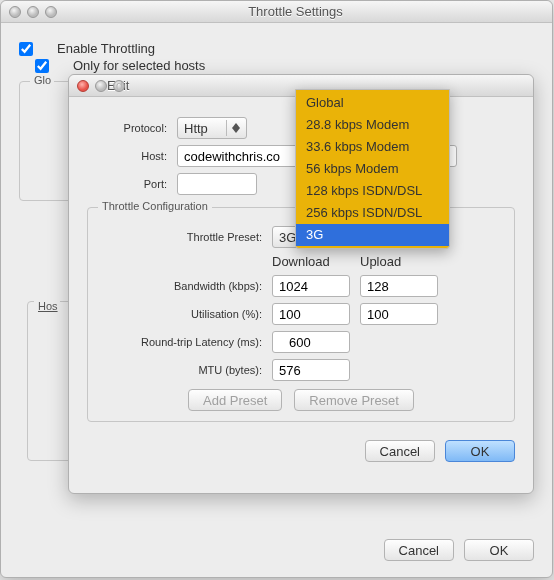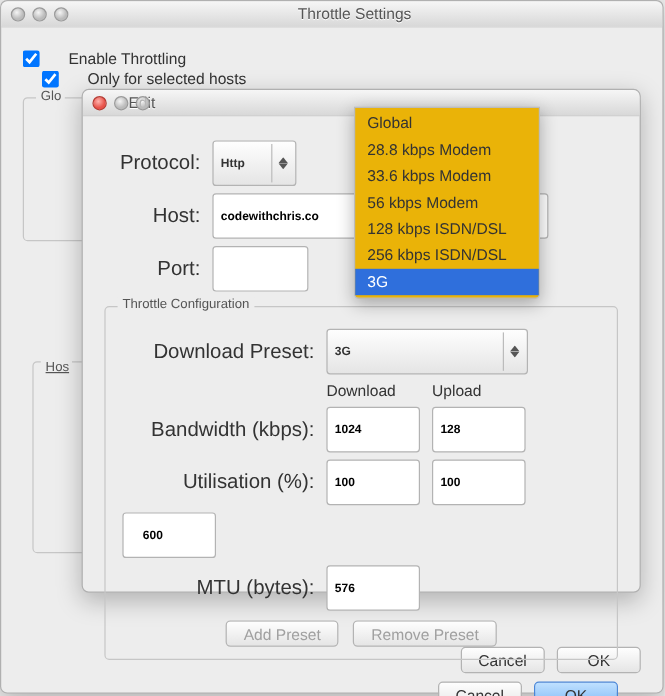--- a/index.html
+++ b/index.html
@@ -56,29 +56,28 @@
   }
   .group-label {
     position: absolute;
     top: -8px; left: 10px;
     background: #ededed;
     padding: 0 4px;
     font-size: 11px;
     color: #555;
   }
   .row { display: flex; align-items: center; margin: 6px 0; gap: 10px; }
-  .row .lbl { width: 160px; text-align: right; font-size: 17px; }
+  .row .lbl { width: 160px; text-align: right; font-size: 11px; }
   .num-input, .text-input, .select {
-    height: 38px;
+    height: 22px;
     border: 1px solid #b3b3b3;
     border-radius: 3px;
     background: #fff;
-    font-size: 10px;
+    font-size: 13px;
     padding: 0 6px;
-    font-weight: bold;
   }
   .select {
     position: relative;
     padding-right: 22px;
     display: inline-flex;
     align-items: center;
     background: linear-gradient(#fefefe,#e5e5e5);
     width: 70px;
   }
   .select .caret {
@@ -218,21 +217,21 @@
     </div>
     <div class="row">
       <div class="lbl" style="width:80px;">Port:</div>
       <input class="text-input" style="width: 80px;" value="">
     </div>
 
     <div class="group-frame" style="margin-top:12px; padding:12px 14px 10px;">
       <div class="group-label">Throttle Configuration</div>
 
       <div class="row">
-        <div class="lbl">Download Preset:</div>
+        <div class="lbl">Throttle Preset:</div>
         <div class="select" style="width:168px;">
           <span>3G</span>
           <span class="caret">
             <svg width="8" height="5">
                 <path d="M0 5 L4 0 L8 5 Z" fill="#555"></path>
               </svg>
             <svg width="8" height="5">
                 <path d="M0 0 L4 5 L8 0 Z" fill="#555"></path>
               </svg>
           </span>
@@ -248,20 +247,21 @@
         <div class="lbl">Bandwidth (kbps):</div>
         <input class="num-input" style="width: 78px;" value="1024">
         <input class="num-input" style="width: 78px;" value="128">
       </div>
       <div class="row">
         <div class="lbl">Utilisation (%):</div>
         <input class="num-input" style="width: 78px;" value="100">
         <input class="num-input" style="width: 78px;" value="100">
       </div>
       <div class="row">
+        <div class="lbl">Round-trip Latency (ms):</div>
         <input class="num-input" style="width: 78px; padding-left: 16px;" value="600">
       </div>
       <div class="row">
         <div class="lbl">MTU (bytes):</div>
         <input class="num-input" style="width: 78px;" value="576">
       </div>
       <div class="preset-btns">
         <div class="btn">Add Preset</div>
         <div class="btn">Remove Preset</div>
       </div>

